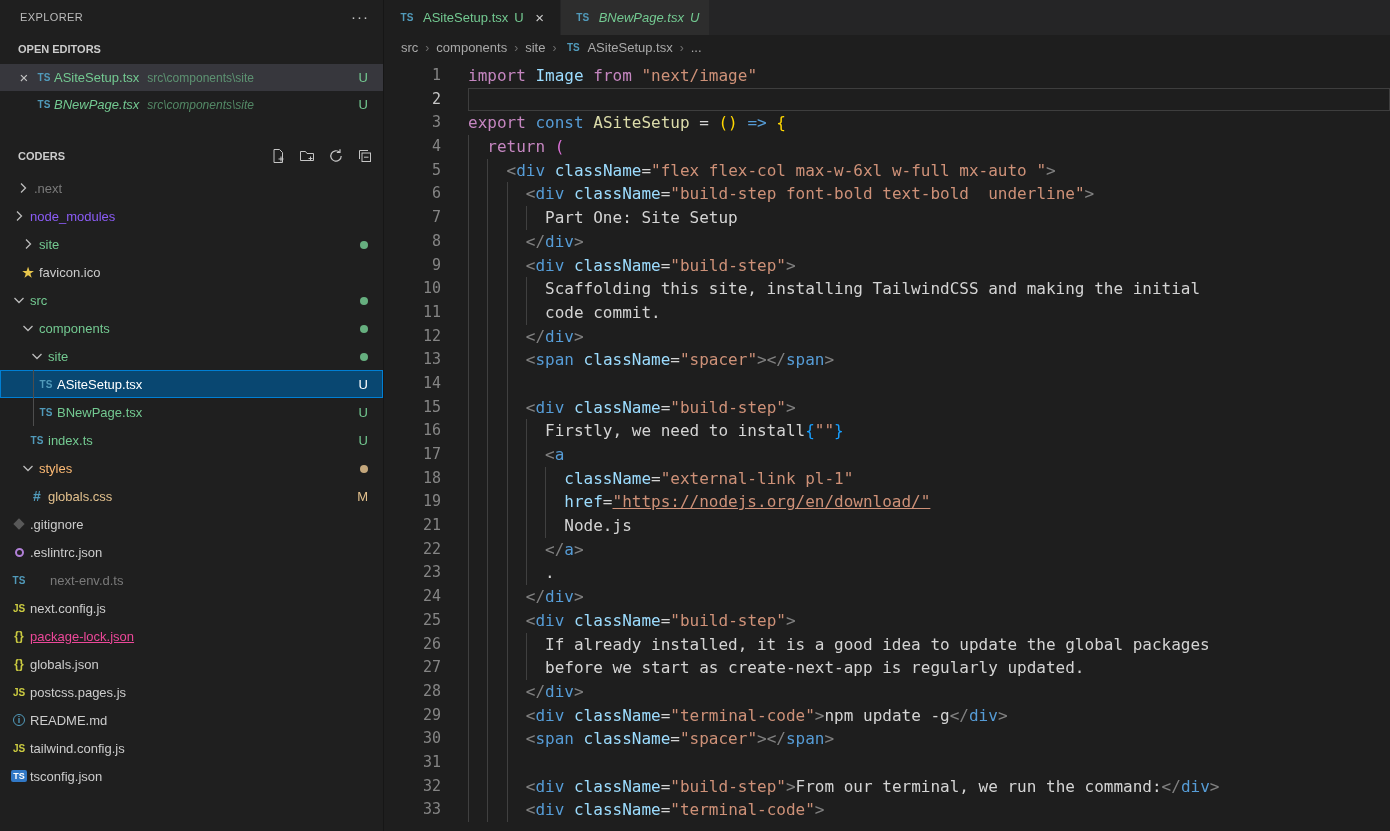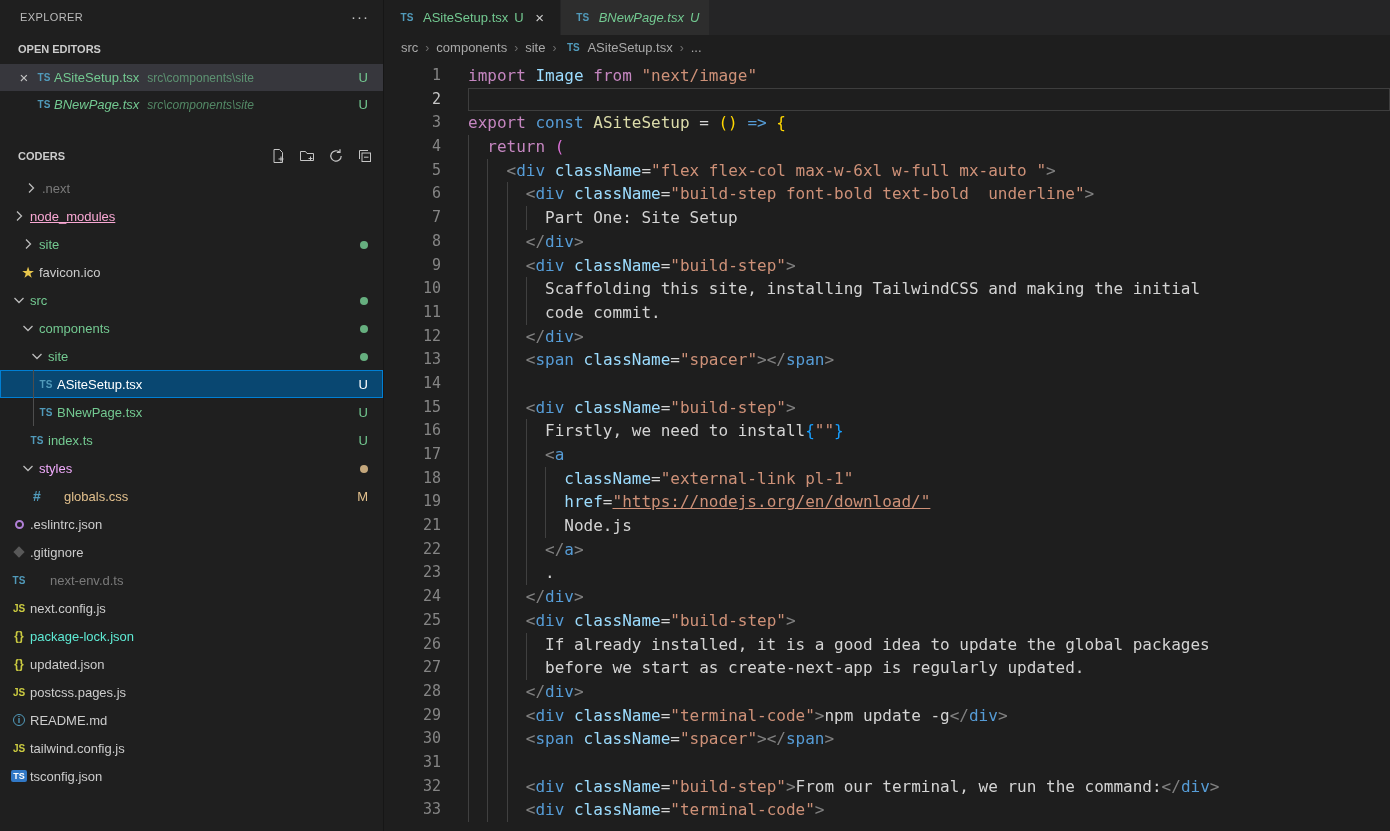--- a/index.html
+++ b/index.html
@@ -123,35 +123,35 @@
         <span>
           <svg width="16" height="16" viewBox="0 0 16 16">
             <rect x="5" y="5" width="8.5" height="8.5" fill="none" stroke="#c5c5c5"></rect>
             <path d="M7 9.2h4.5" stroke="#c5c5c5"></path>
             <path d="M2.5 11V2.5H11" fill="none" stroke="#c5c5c5"></path>
           </svg>
         </span>
       </span>
   </div>
   <div id="tree" style="padding-top:4px">
-      <div class="trow" style="padding-left: 20px;">
+      <div class="trow" style="padding-left: 12px;">
         <span class="chevbox">
           <svg width="16" height="16" viewBox="0 0 16 16">
             <path d="M6 3.5 L10.5 8 L6 12.5" fill="none" stroke="#bcbcbc" stroke-width="1.3"></path>
           </svg>
         </span>
         <span class="lbl" style="color: rgb(122, 122, 122);">.next</span>
       </div>
       <div class="trow" style="padding-left: 8px;">
         <span class="chevbox">
           <svg width="16" height="16" viewBox="0 0 16 16">
             <path d="M6 3.5 L10.5 8 L6 12.5" fill="none" stroke="#bcbcbc" stroke-width="1.3"></path>
           </svg>
         </span>
-        <span class="lbl" style="color: #f9a8d4; text-decoration: underline;">node_modules</span>
+        <span class="lbl" style="color: #8b5cf6;">node_modules</span>
       </div>
       <div class="trow" style="padding-left: 17px;">
         <span class="chevbox">
           <svg width="16" height="16" viewBox="0 0 16 16">
             <path d="M6 3.5 L10.5 8 L6 12.5" fill="none" stroke="#bcbcbc" stroke-width="1.3"></path>
           </svg>
         </span>
         <span class="lbl" style="color: rgb(115, 201, 145);">site</span>
         <span class="badge"><span class="dot" style="background: rgb(115, 201, 145);"></span></span>
       </div>
@@ -210,69 +210,69 @@
         </span>
         <span class="lbl" style="color: rgb(115, 201, 145);">index.ts</span>
         <span class="badge" style="color: rgb(115, 201, 145);">U</span>
       </div>
       <div class="trow" style="padding-left: 17px;">
         <span class="chevbox">
           <svg width="16" height="16" viewBox="0 0 16 16">
             <path d="M3.5 6 L8 10.5 L12.5 6" fill="none" stroke="#bcbcbc" stroke-width="1.3"></path>
           </svg>
         </span>
-        <span class="lbl" style="color: #f0abfc;">styles</span>
+        <span class="lbl" style="color: #fdba74;">styles</span>
         <span class="badge"><span class="dot" style="background: rgb(226, 192, 141);"></span></span>
       </div>
       <div class="trow" style="padding-left: 26px;">
         <span class="chevbox">
           <span class="ficon" style="color: rgb(81, 154, 186); font-size: 14px;">#</span>
         </span>
-        <span class="lbl" style="color: rgb(226, 192, 141); margin-left: 16px;">globals.css</span>
+        <span class="lbl" style="color: rgb(226, 192, 141);">globals.css</span>
         <span class="badge" style="color: rgb(226, 192, 141);">M</span>
+      </div>
+      <div class="trow" style="padding-left: 8px;">
+        <span class="chevbox">
+          <span class="ficon">
+            <i class="diam"></i>
+          </span>
+        </span>
+        <span class="lbl" style="color: rgb(204, 204, 204);">.gitignore</span>
       </div>
       <div class="trow" style="padding-left: 8px;">
         <span class="chevbox">
           <span class="ficon">
             <i class="ring"></i>
           </span>
         </span>
         <span class="lbl" style="color: rgb(204, 204, 204);">.eslintrc.json</span>
       </div>
       <div class="trow" style="padding-left: 8px;">
         <span class="chevbox">
-          <span class="ficon">
-            <i class="diam"></i>
-          </span>
-        </span>
-        <span class="lbl" style="color: rgb(204, 204, 204);">.gitignore</span>
-      </div>
-      <div class="trow" style="padding-left: 8px;">
-        <span class="chevbox">
           <span class="ficon" style="color: rgb(81, 154, 186);">TS</span>
         </span>
         <span class="lbl" style="color: rgb(122, 122, 122); margin-left: 20px;">next-env.d.ts</span>
       </div>
       <div class="trow" style="padding-left: 8px;">
         <span class="chevbox">
           <span class="ficon" style="color: rgb(203, 203, 65);">JS</span>
         </span>
         <span class="lbl" style="color: rgb(204, 204, 204);">next.config.js</span>
       </div>
       <div class="trow" style="padding-left: 8px;">
         <span class="chevbox">
           <span class="ficon" style="color: rgb(203, 203, 65); font-size: 12px;">{}</span>
         </span>
-        <span class="lbl" style="color: #5eead4;">package-lock.json</span>
+        <span class="lbl" style="color: #ec4899; text-decoration: underline;">package-lock.json</span>
       </div>
       <div class="trow" style="padding-left: 8px;">
         <span class="chevbox">
           <span class="ficon" style="color: rgb(203, 203, 65); font-size: 12px;">{}</span>
         </span>
-        <span class="lbl" style="color: rgb(204, 204, 204);">updated.json</span>
+        <span class="lbl" style="color: rgb(204, 204, 204);">globals.json</span>
       </div>
       <div class="trow" style="padding-left: 8px;">
         <span class="chevbox">
           <span class="ficon" style="color: rgb(203, 203, 65);">JS</span>
         </span>
         <span class="lbl" style="color: rgb(204, 204, 204);">postcss.pages.js</span>
       </div>
       <div class="trow" style="padding-left: 8px;">
         <span class="chevbox">
           <span class="ficon">

